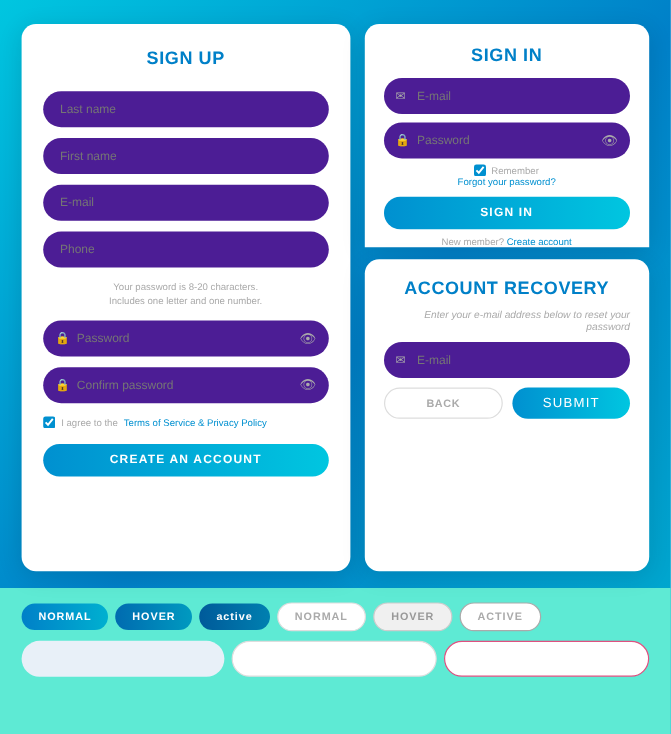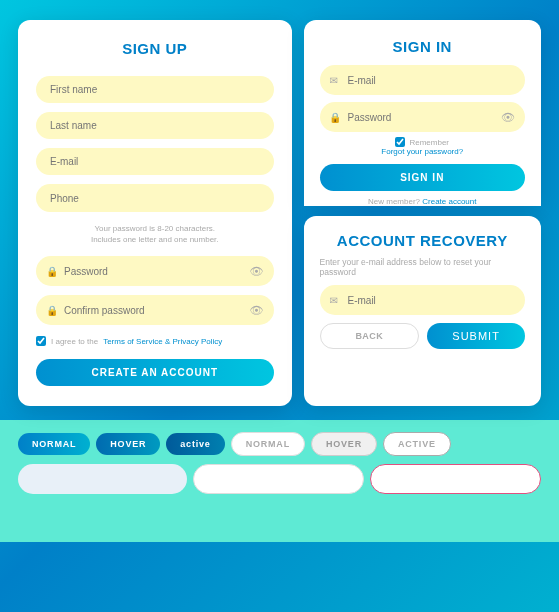--- a/index.html
+++ b/index.html
@@ -8,21 +8,21 @@
       height: 612px;
       font-family: 'Segoe UI', Arial, sans-serif;
       background: linear-gradient(135deg, #00c6e0 0%, #0080c8 50%, #00b0d0 100%);
       overflow: hidden;
     }
 
     .main-area {
       display: flex;
       gap: 12px;
       padding: 20px 18px 14px 18px;
-      height: 420px;
+      height: 490px;
     }
 
     
     .card {
       background: #fff;
       border-radius: 12px;
       padding: 20px 18px;
       box-shadow: 0 4px 20px rgba(0,0,0,0.12);
     }
 
@@ -61,21 +61,21 @@
       color: #0080c8;
       font-size: 15px;
       font-weight: 700;
       text-align: center;
       margin-bottom: 10px;
       letter-spacing: 0.5px;
     }
 
     .form-input {
       width: 100%;
-      background: #fef9c3;
+      background: #4c1d95;
       border: none;
       border-radius: 20px;
       padding: 7px 14px;
       font-size: 10px;
       color: #888;
       outline: none;
       height: 30px;
     }
 
     .input-wrapper {
@@ -196,23 +196,24 @@
 
     .new-member-text a {
       color: #0090d0;
       text-decoration: none;
     }
 
     
     .recovery-subtitle {
       font-size: 8.5px;
       color: #aaa;
-      text-align: left;
+      text-align: right;
       margin-bottom: 8px;
       margin-top: -2px;
+      font-style: italic;
     }
 
     .btn-row {
       display: flex;
       gap: 8px;
       margin-top: 8px;
     }
 
     .btn-outline {
       flex: 1;
@@ -333,23 +334,23 @@
     }
   </style>
 </head>
 <body>
 
 <div class="main-area">
 
   <div class="card card-left">
     <div class="card-title">SIGN UP</div>
 
+    <input class="form-input" type="text" placeholder="Last name" style="">
+
     <input class="form-input" type="text" placeholder="First name" style="">
-
-    <input class="form-input" type="text" placeholder="Last name" style="">
 
     <input class="form-input" type="email" placeholder="E-mail" style="">
 
     <input class="form-input" type="tel" placeholder="Phone" style="">
 
     <div class="password-hint">Your password is 8-20 characters.<br>Includes one letter and one number.</div>
 
     <div class="input-wrapper">
       <span class="lock-icon">🔒</span>
       <input class="form-input input-with-icon" type="password" placeholder="Password" style="">

